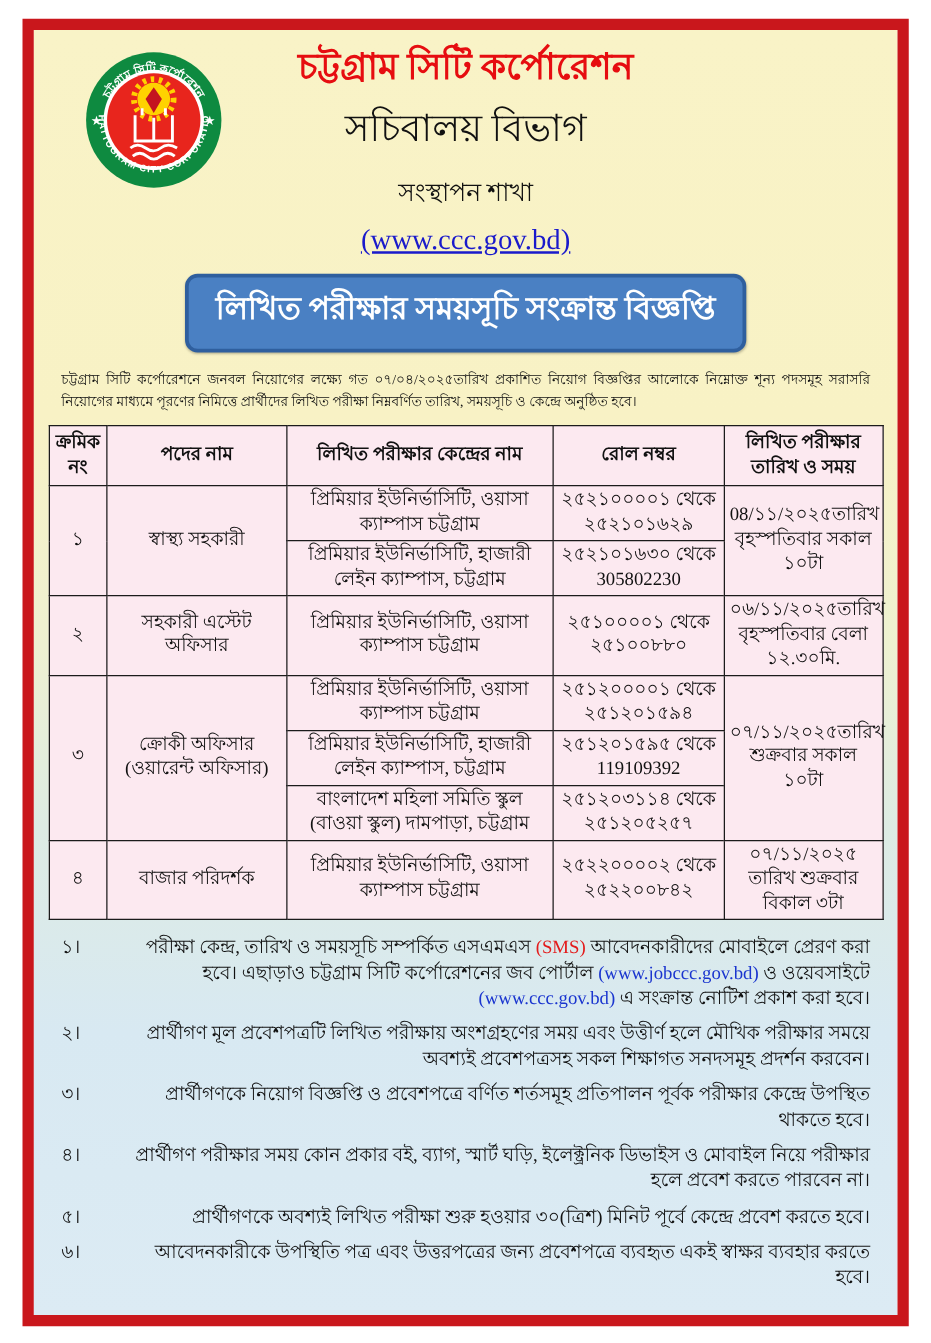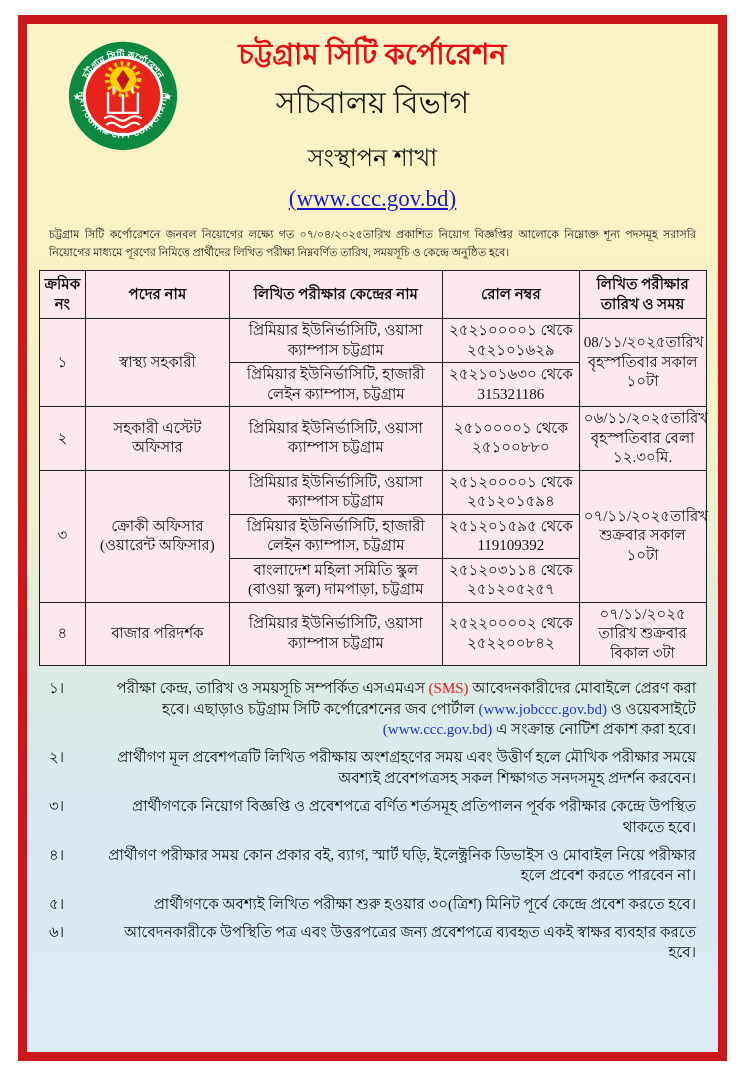--- a/index.html
+++ b/index.html
@@ -15,21 +15,21 @@
     overflow:hidden;
   }
   
   .header{position:relative;text-align:center;padding-top:13px;}
   .logo{position:absolute;left:40px;top:16px;width:112px;height:112px;}
   .ring-bn{font:bold 10px "Liberation Sans",sans-serif;fill:#ffffff;}
   .ring-en{font:bold 8px "Liberation Sans",sans-serif;fill:#ffffff;letter-spacing:1px;}
   .ring-star{font:11px "Liberation Sans",sans-serif;fill:#ffffff;}
   .org-title{font-size:29px;font-weight:bold;color:#e60d10;line-height:1.2;}
   .dept{font-size:30px;margin-top:7px;}
-  .branch{font-size:24px;margin-top:9px;}
+  .branch{font-size:20px;margin-top:9px;}
   .site{font-size:23px;margin-top:7px;color:#1a1acb;text-decoration:underline;cursor:pointer;}
   
   .banner-wrap{text-align:center;margin-top:14px;}
   .banner{
     display:inline-block;background:#4a80c3;border:3px solid #2f5f9e;border-radius:10px;
     padding:5px 22px 9px 22px;color:#ffffff;font-size:25px;font-weight:bold;
     box-shadow:0 1px 2px rgba(0,0,0,.25);
   }
   
   .intro{margin:13px 22px 8px 22px;font-size:11px;line-height:1.7;text-align:justify;}
@@ -77,20 +77,25 @@
       <text class="ring-en"><textPath href="#arcB" startOffset="50%" text-anchor="middle">CHATTOGRAM CITY CORPORATION</textPath></text>
       <text class="ring-star" x="6" y="64">★</text>
       <text class="ring-star" x="103" y="64">★</text>
     </svg>
     <div class="org-title">চট্টগ্রাম সিটি কর্পোরেশন</div>
     <div class="dept">সচিবালয় বিভাগ</div>
     <div class="branch">সংস্থাপন শাখা</div>
     <div class="site">(www.ccc.gov.bd)</div>
   </div>
 
+  <div class="banner-wrap">
+    <div class="banner">
+      <span>লিখিত পরীক্ষার সময়সূচি সংক্রান্ত বিজ্ঞপ্তি</span>
+    </div>
+  </div>
 
   <p class="intro">চট্টগ্রাম সিটি কর্পোরেশনে জনবল নিয়োগের লক্ষ্যে গত ০৭/০৪/২০২৫তারিখ প্রকাশিত নিয়োগ বিজ্ঞপ্তির আলোকে নিম্নোক্ত শূন্য পদসমূহ সরাসরি নিয়োগের মাধ্যমে পূরণের নিমিত্তে প্রার্থীদের লিখিত পরীক্ষা নিম্নবর্ণিত তারিখ, সময়সূচি ও কেন্দ্রে অনুষ্ঠিত হবে।</p>
 
   <table class="sched">
     <colgroup>
       <col style="width:7%">
         <col style="width:21.5%">
         <col style="width:32%">
         <col style="width:20.5%">
         <col style="width:19%">
@@ -105,21 +110,21 @@
     </tr>
     <tr>
       <td class="vtop" rowspan="2">১</td>
       <td class="vtop" rowspan="2">স্বাস্থ্য সহকারী</td>
       <td>প্রিমিয়ার ইউনির্ভাসিটি, ওয়াসা ক্যাম্পাস চট্টগ্রাম</td>
       <td class="roll">২৫২১০০০০১ থেকে ২৫২১০১৬২৯</td>
       <td class="vtop" rowspan="2">08/১১/২০২৫তারিখ বৃহস্পতিবার সকাল ১০টা</td>
     </tr>
     <tr>
       <td>প্রিমিয়ার ইউনির্ভাসিটি, হাজারী লেইন ক্যাম্পাস, চট্টগ্রাম</td>
-      <td class="roll">২৫২১০১৬৩০ থেকে 315321186</td>
+      <td class="roll">২৫২১০১৬৩০ থেকে 305802230</td>
     </tr>
     <tr>
       <td>২</td>
       <td>সহকারী এস্টেট অফিসার</td>
       <td>প্রিমিয়ার ইউনির্ভাসিটি, ওয়াসা ক্যাম্পাস চট্টগ্রাম</td>
       <td class="roll">২৫১০০০০১ থেকে ২৫১০০৮৮০</td>
       <td>০৬/১১/২০২৫তারিখ বৃহস্পতিবার বেলা ১২.৩০মি.</td>
     </tr>
     <tr>
       <td class="vtop" rowspan="3">৩</td>

